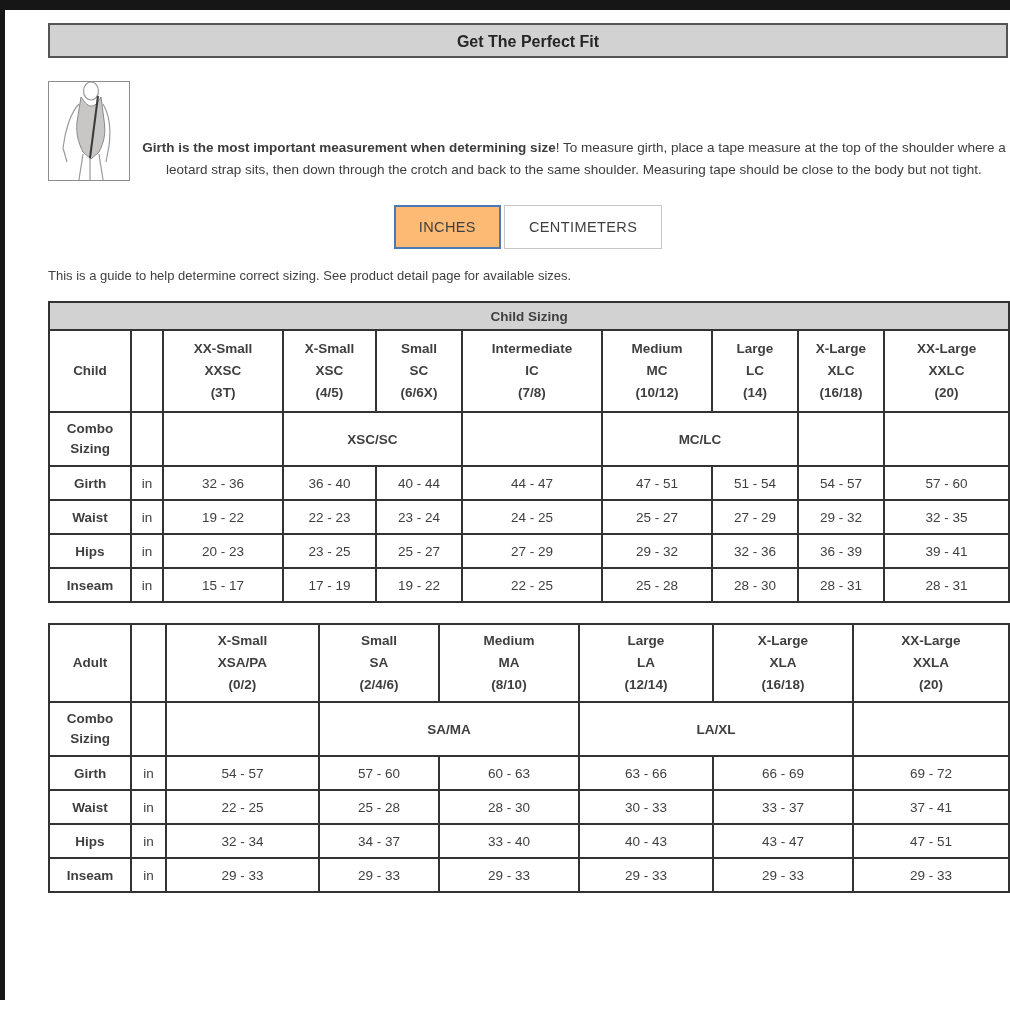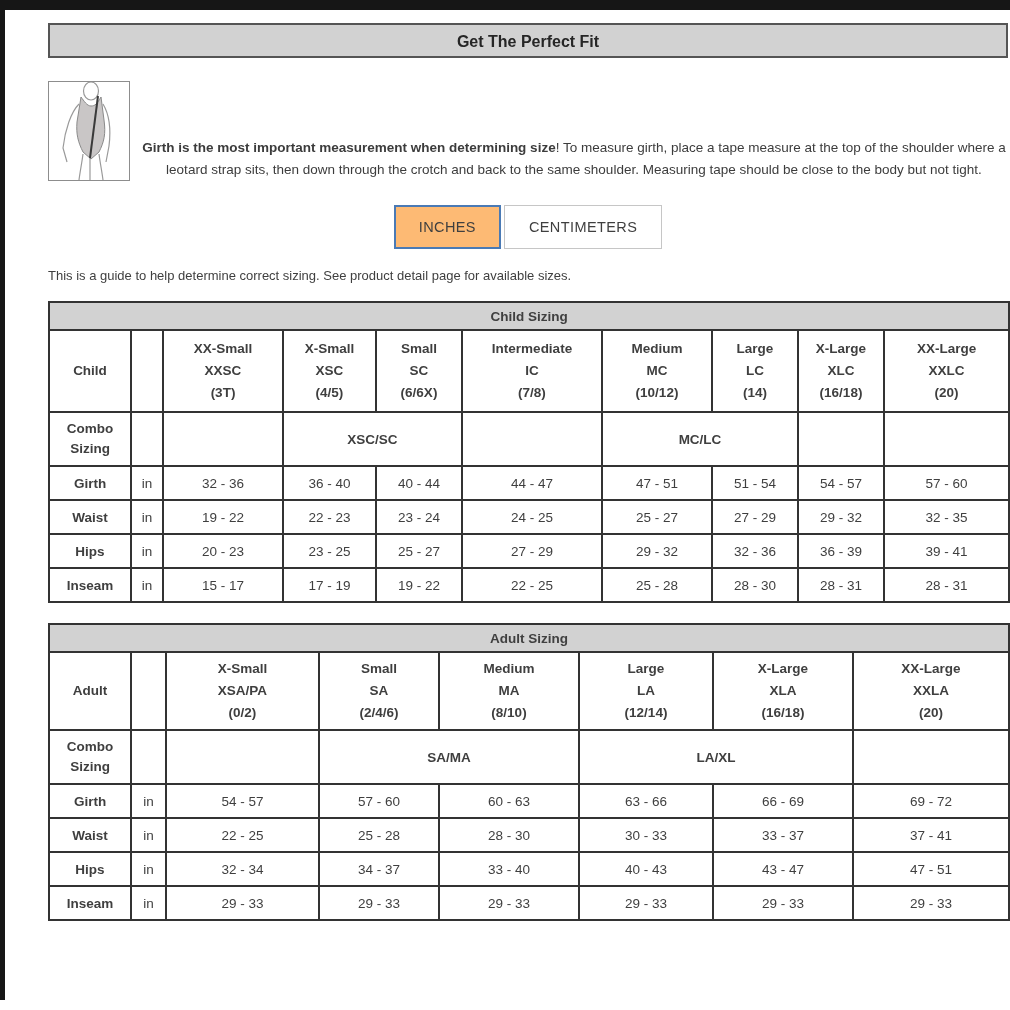--- a/index.html
+++ b/index.html
@@ -227,23 +227,20 @@
       <col style="width:82px">
         <col style="width:35px">
         <col style="width:153px">
         <col style="width:120px">
       <col style="width:140px">
         <col style="width:134px">
         <col style="width:140px">
         <col style="width:156px">
     </colgroup>
     <tbody>
-        <tr class="title-row">
-      <th colspan="8">Adult Sizing</th>
-    </tr>
     <tr class="head-row">
       <th class="lbl">Adult</th>
       <th></th>
       <th>
             <div>X-Small</div>
             <div>XSA/PA</div>
             <div>(0/2)</div>
           </th>
       <th>
             <div>Small</div>

